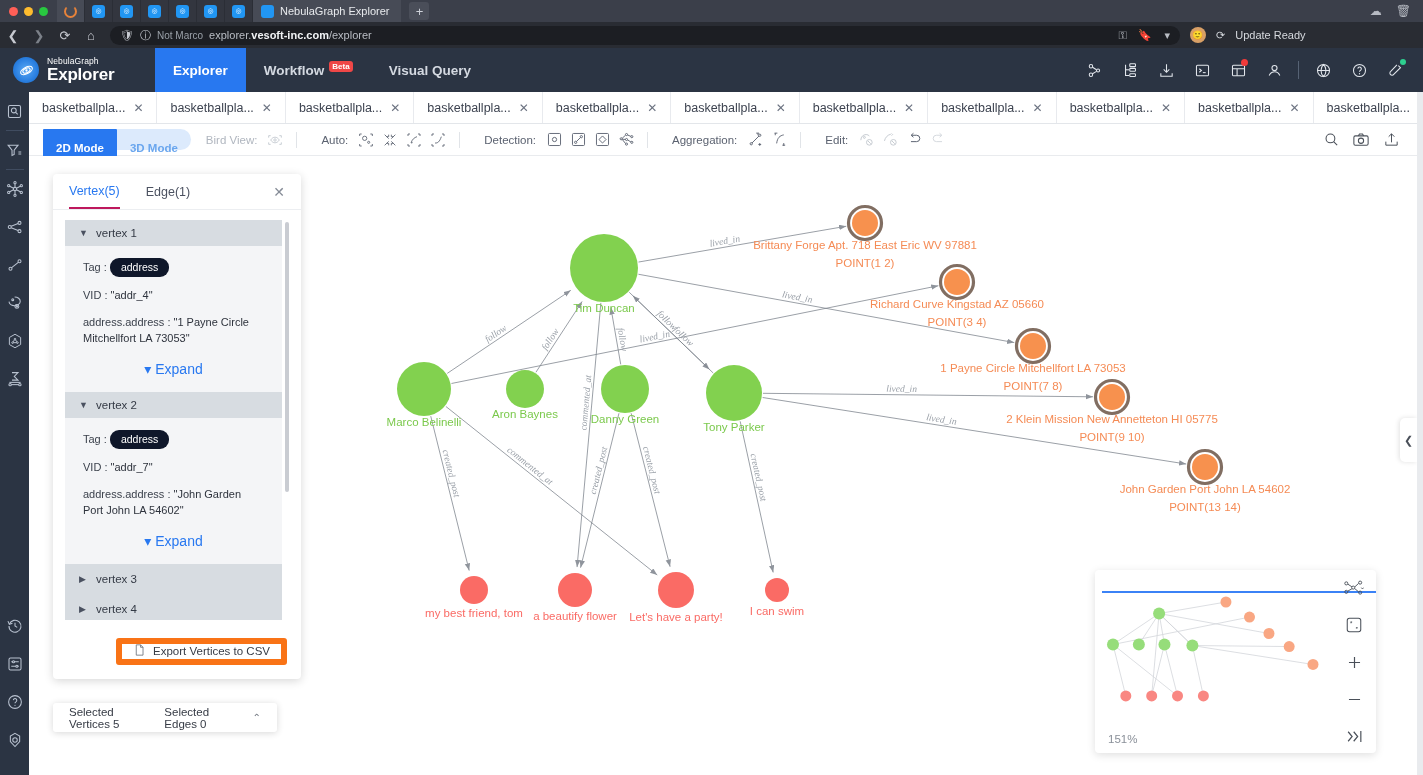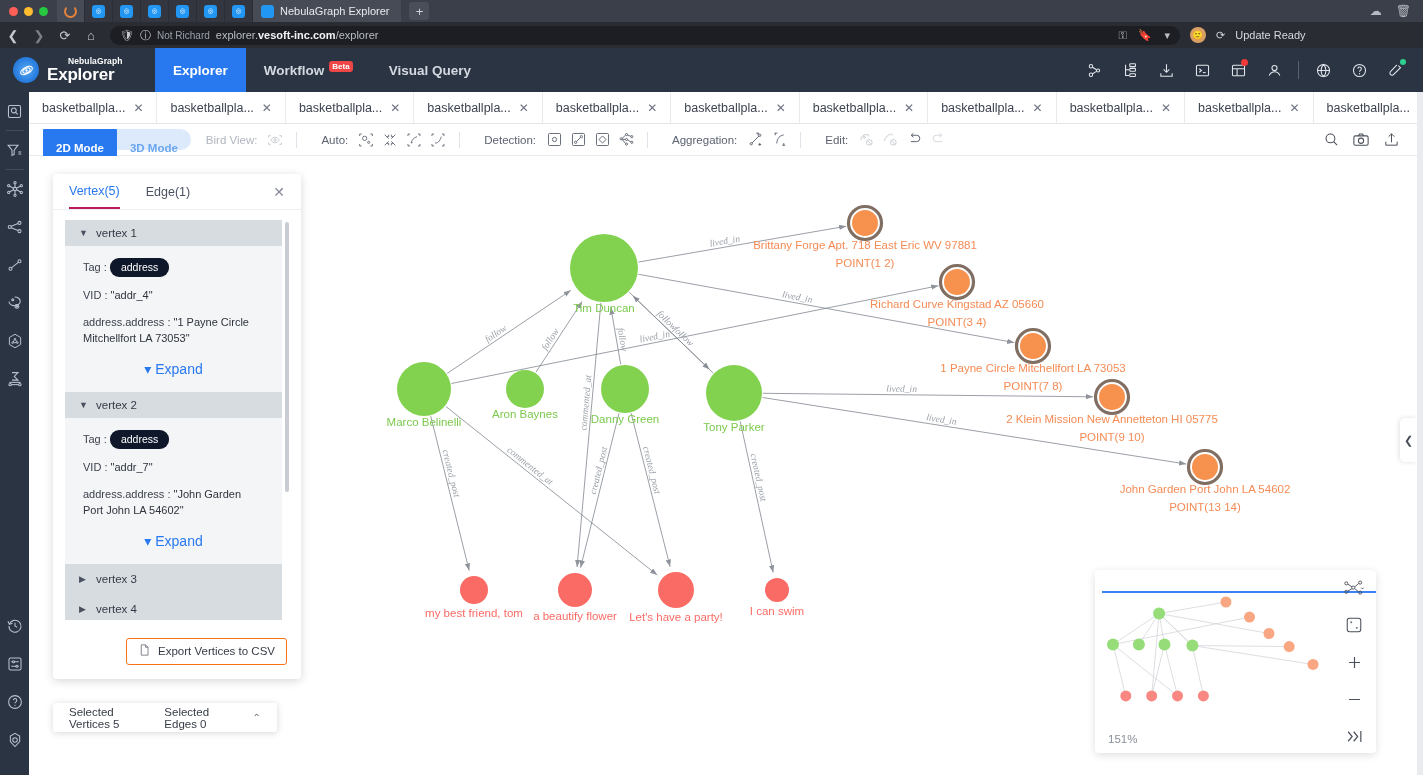--- a/index.html
+++ b/index.html
@@ -58,21 +58,21 @@
   
   .appbar {
     position: absolute; top: 48px; left: 0; width: 1423px; height: 44px;
     background: #2b3443; display: flex; align-items: center;
   }
   .logo-wrap { display: flex; align-items: center; gap: 8px; padding-left: 13px; width: 155px; }
   .logo-mark { width: 26px; height: 26px; border-radius: 50%;
     background: radial-gradient(circle at 50% 50%, #59a9f5 0%, #2a7fe0 60%, #1766c4 100%);
     display: flex; align-items: center; justify-content: center; }
   .logo-txt { line-height: 1; }
-  .logo-txt .t1 { color: #fff; font-size: 8.5px; font-weight: 700; letter-spacing: .1px; margin-left: 21px; }
+  .logo-txt .t1 { color: #fff; font-size: 8.5px; font-weight: 400; letter-spacing: .1px; }
   .logo-txt .t2 { color: #fff; font-size: 17px; font-weight: 700; letter-spacing: -.2px; margin-top: 1px; }
   .nav-item {
     height: 44px; padding: 0 18px; display: flex; align-items: center;
     color: #d4d9e1; font-size: 13.5px; font-weight: 600; position: relative;
   }
   .nav-item.active { background: #2878f0; color: #fff; }
   .beta-badge { background: #ef4747; color: #fff; font-size: 8px; font-weight: 700;
     border-radius: 3px; padding: 1px 3px; margin-left: 5px; position: relative; top: -4px; }
   .appbar-icons { margin-left: auto; display: flex; align-items: center; gap: 0; padding-right: 10px; }
   .ab-ico { width: 36px; height: 44px; display: flex; align-items: center; justify-content: center;
@@ -148,21 +148,21 @@
   .kv { font-size: 11px; color: #2e333d; margin-bottom: 11px; line-height: 1.45; }
   .kv .k { color: #3c424d; }
   .pill { display: inline-block; background: #0f172a; color: #fff; font-size: 10.5px;
     border-radius: 9px; padding: 2px 11px; }
   .expand { text-align: center; color: #2878f0; font-size: 14px; padding: 3px 0 9px 0; }
   .vscroll { position: absolute; right: 0; top: 2px; width: 4px; height: 270px;
     background: #c9ccd2; border-radius: 2px; }
   .panel-foot { height: 56px; display: flex; align-items: center; justify-content: flex-end;
     padding: 0 14px; }
   .csv-btn {
-    border: 1px solid #f97316; border-radius: 3px; height: 27px; display: flex; align-items: center;
+    border: 6px solid #f97316; border-radius: 3px; height: 27px; display: flex; align-items: center;
     gap: 7px; padding: 0 11px; font-size: 11.5px; color: #363b45; background: #fff; margin-left: 42px;
   }
 
   
   .statusbar {
     position: absolute; left: 53px; top: 703px; width: 224px; height: 29px;
     background: #fff; border-radius: 3px; box-shadow: 0 1px 7px rgba(0,0,0,.16);
     display: flex; align-items: center; gap: 12px; padding: 0 16px;
     font-size: 11.5px; color: #363b45;
   }
@@ -234,21 +234,21 @@
   </div>
 
   <div class="urlbar">
     <div class="nav-ico">❮</div>
     <div class="nav-ico" style="color:#7c8189">❯</div>
     <div class="nav-ico">⟳</div>
     <div class="nav-ico">⌂</div>
     <div class="omni">
       <span>🛡</span>
       <span>ⓘ</span>
-      <span class="sec">Not Richard</span>
+      <span class="sec">Not Marco</span>
       <span class="url"><span>explorer.</span><b>vesoft-inc.com</b><span>/explorer</span></span>
       <span class="omni-right">
         <span>⚿</span>
         <span>🔖</span>
         <span>▾</span>
       </span>
     </div>
     <div class="url-tail">
       <span class="avatar-sm">🙂</span>
       <span>⟳</span>

